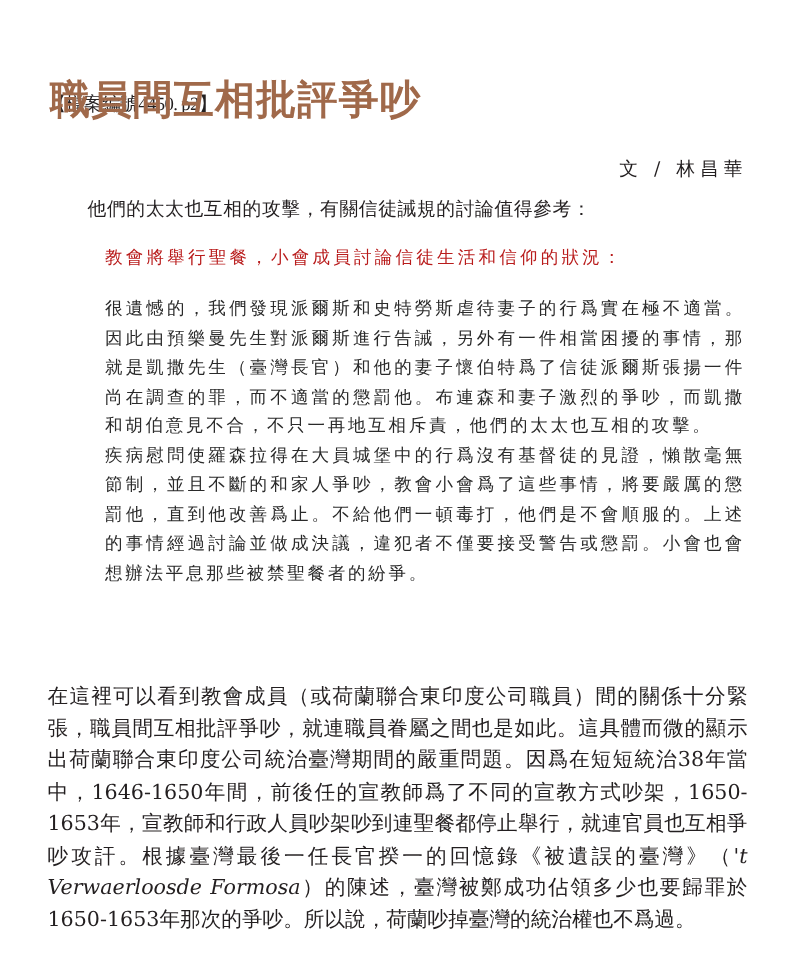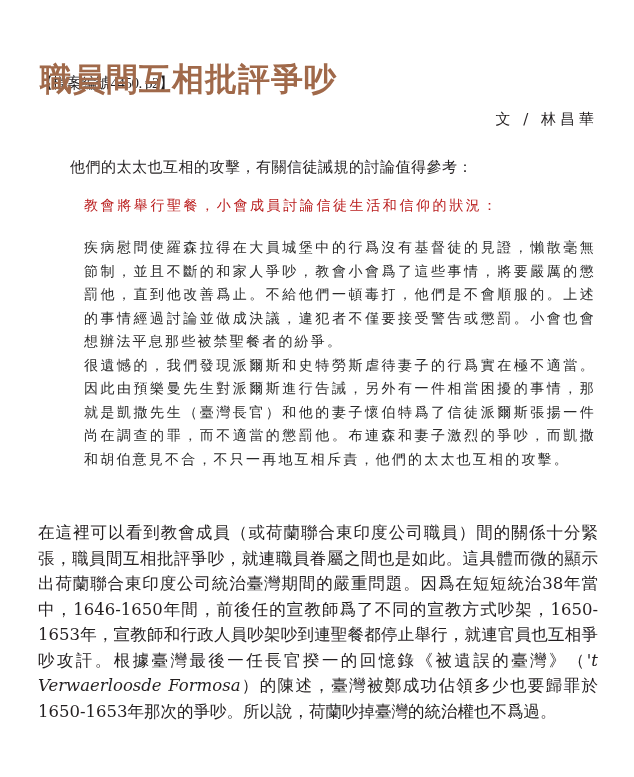--- a/index.html
+++ b/index.html
@@ -13,54 +13,54 @@
     font-family: "Liberation Serif", "DejaVu Serif", serif;
     font-size: 15px; color: #231f20; letter-spacing: -0.5px; margin-top: 44px;
   }
   .title {
     position: absolute; left: 40px; top: 58px;
     font-family: "DejaVu Serif", "Liberation Serif", serif;
     font-size: 32px; font-weight: bold; color: #a0694a;
     letter-spacing: 1px; margin: 0;
   }
   .byline {
-    position: absolute; right: 36px; top: 110px;
+    position: absolute; right: 36px; top: 126px;
     font-size: 15px; letter-spacing: 4px; color: #231f20;
   }
   .intro {
     position: absolute; left: 70px; top: 158px; width: 530px;
     font-size: 15px; letter-spacing: 0.5px; margin: 0;
   }
   .quote-lead {
     position: absolute; left: 84px; top: 197px; width: 520px;
     font-size: 14px; letter-spacing: 2.6px; margin: 0; color: #b91c1c;
   }
   .quote-block {
     position: absolute; left: 84px; top: 236px; width: 512px;
     font-size: 14px; line-height: 23.5px; letter-spacing: 2.2px; color: #2a2a2a;
   }
   .quote-block p { margin: 0; text-align: justify; }
   .body-text {
-    position: absolute; left: 38px; top: 520px; width: 560px;
+    position: absolute; left: 38px; top: 544px; width: 560px;
     font-size: 16.5px; line-height: 25.5px; color: #231f20;
   }
   .body-text p { margin: 0; text-align: justify; }
   .body-text em { font-style: italic; }
 </style>
 </head>
 <body>
 
 <div class="archive-tag">【檔案編號4450. p2】</div>
 <h1 class="title">職員間互相批評爭吵</h1>
 <div class="byline">文 / 林昌華</div>
 
 <p class="intro">他們的太太也互相的攻擊，有關信徒誡規的討論值得參考：</p>
 
 <p class="quote-lead">教會將舉行聖餐，小會成員討論信徒生活和信仰的狀況：</p>
 
 <div class="quote-block">
+  <p>很遺憾的，我們發現派爾斯和史特勞斯虐待妻子的行爲實在極不適當。因此由預樂曼先生對派爾斯進行告誡，另外有一件相當困擾的事情，那就是凱撒先生（臺灣長官）和他的妻子懷伯特爲了信徒派爾斯張揚一件尚在調查的罪，而不適當的懲罰他。布連森和妻子激烈的爭吵，而凱撒和胡伯意見不合，不只一再地互相斥責，他們的太太也互相的攻擊。</p>
   <p>疾病慰問使羅森拉得在大員城堡中的行爲沒有基督徒的見證，懶散毫無節制，並且不斷的和家人爭吵，教會小會爲了這些事情，將要嚴厲的懲罰他，直到他改善爲止。不給他們一頓毒打，他們是不會順服的。上述的事情經過討論並做成決議，違犯者不僅要接受警告或懲罰。小會也會想辦法平息那些被禁聖餐者的紛爭。</p>
-  <p>很遺憾的，我們發現派爾斯和史特勞斯虐待妻子的行爲實在極不適當。因此由預樂曼先生對派爾斯進行告誡，另外有一件相當困擾的事情，那就是凱撒先生（臺灣長官）和他的妻子懷伯特爲了信徒派爾斯張揚一件尚在調查的罪，而不適當的懲罰他。布連森和妻子激烈的爭吵，而凱撒和胡伯意見不合，不只一再地互相斥責，他們的太太也互相的攻擊。</p>
 </div>
 
 <div class="body-text">
   <p><span>在這裡可以看到教會成員（或荷蘭聯合東印度公司職員）間的關係十分緊張，職員間互相批評爭吵，就連職員眷屬之間也是如此。這具體而微的顯示出荷蘭聯合東印度公司統治臺灣期間的嚴重問題。因爲在短短統治38年當中，1646-1650年間，前後任的宣教師爲了不同的宣教方式吵架，1650-1653年，宣教師和行政人員吵架吵到連聖餐都停止舉行，就連官員也互相爭吵攻訐。根據臺灣最後一任長官揆一的回憶錄《被遺誤的臺灣》（</span><em>'t Verwaerloosde Formosa</em><span>）的陳述，臺灣被鄭成功佔領多少也要歸罪於1650-1653年那次的爭吵。所以說，荷蘭吵掉臺灣的統治權也不爲過。</span></p>
 </div>
 
 </body></html>

